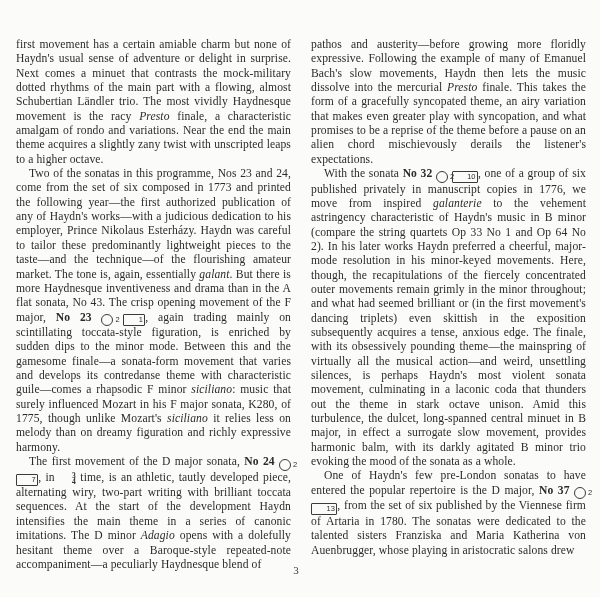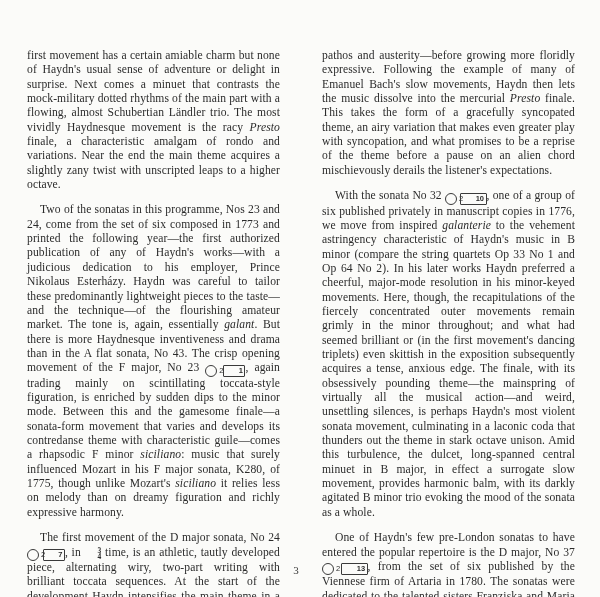--- a/index.html
+++ b/index.html
@@ -26,27 +26,27 @@
     gap: 20px;
   }
   .col {
     width: 275px;
     font-size: 11.6px;
     line-height: 14.35px;
     text-align: justify;
     letter-spacing: 0.1px;
   }
   .para {
-    margin: 11px;
+    margin: 0;
   }
   .para.indent {
     text-indent: 13px;
   }
   i { }
-  b { font-weight: normal; }
+  b { font-weight: bold; }
   .disc {
     display: inline-block;
     width: 10px;
     height: 10px;
     border: 1px solid #3a3a3a;
     border-radius: 50%;
     font-size: 7.5px;
     line-height: 10px;
     text-align: center;
     vertical-align: -1.5px;
@@ -59,21 +59,20 @@
     height: 10px;
     padding: 0 1.5px;
     border: 1px solid #3a3a3a;
     border-radius: 1px;
     font-size: 7.5px;
     line-height: 10px;
     text-align: center;
     vertical-align: -1.5px;
     letter-spacing: 0;
     font-family: "Liberation Sans", sans-serif;
-    font-weight: bold;
   }
   .ts {
     display: inline-block;
     vertical-align: -3.5px;
     text-align: center;
     font-weight: bold;
     font-size: 7.5px;
     line-height: 6.4px;
   }
   .ts span { display: block; }

